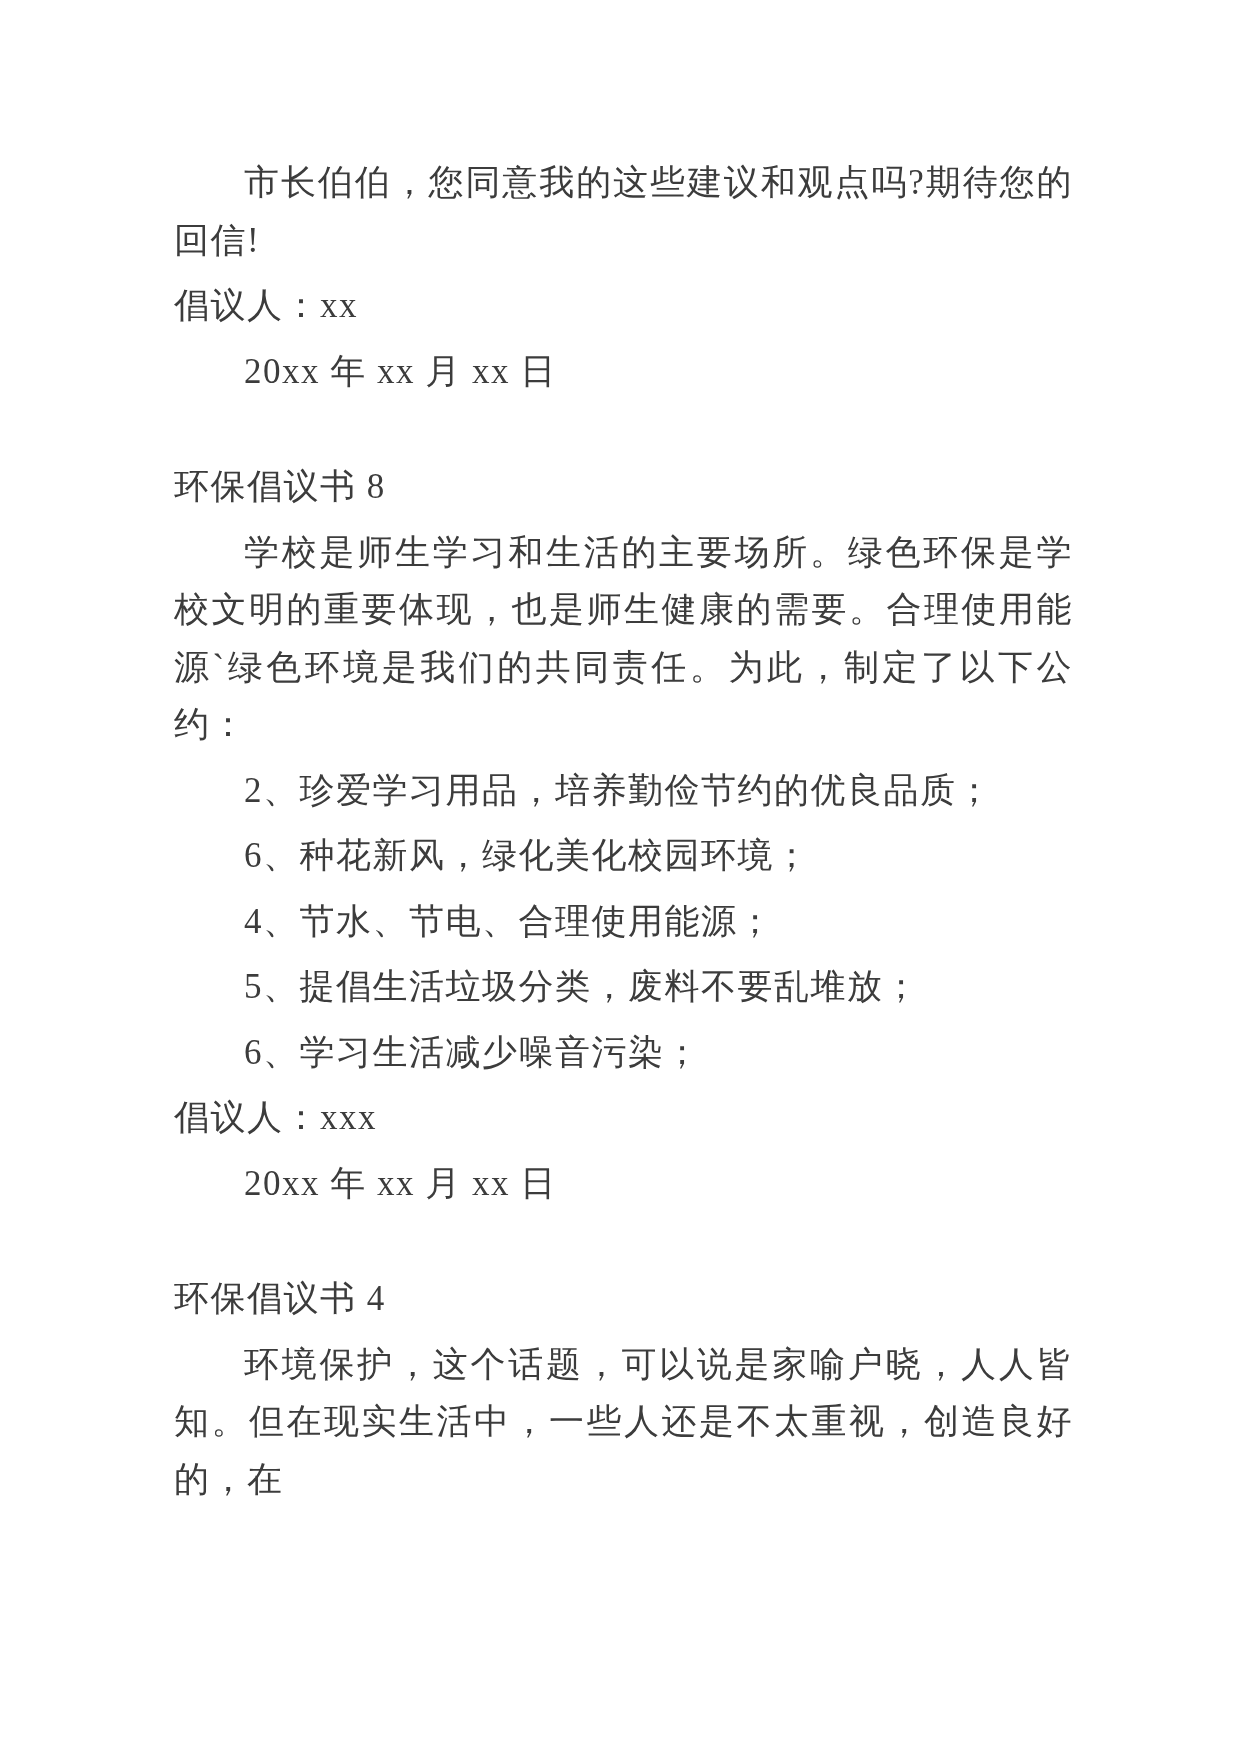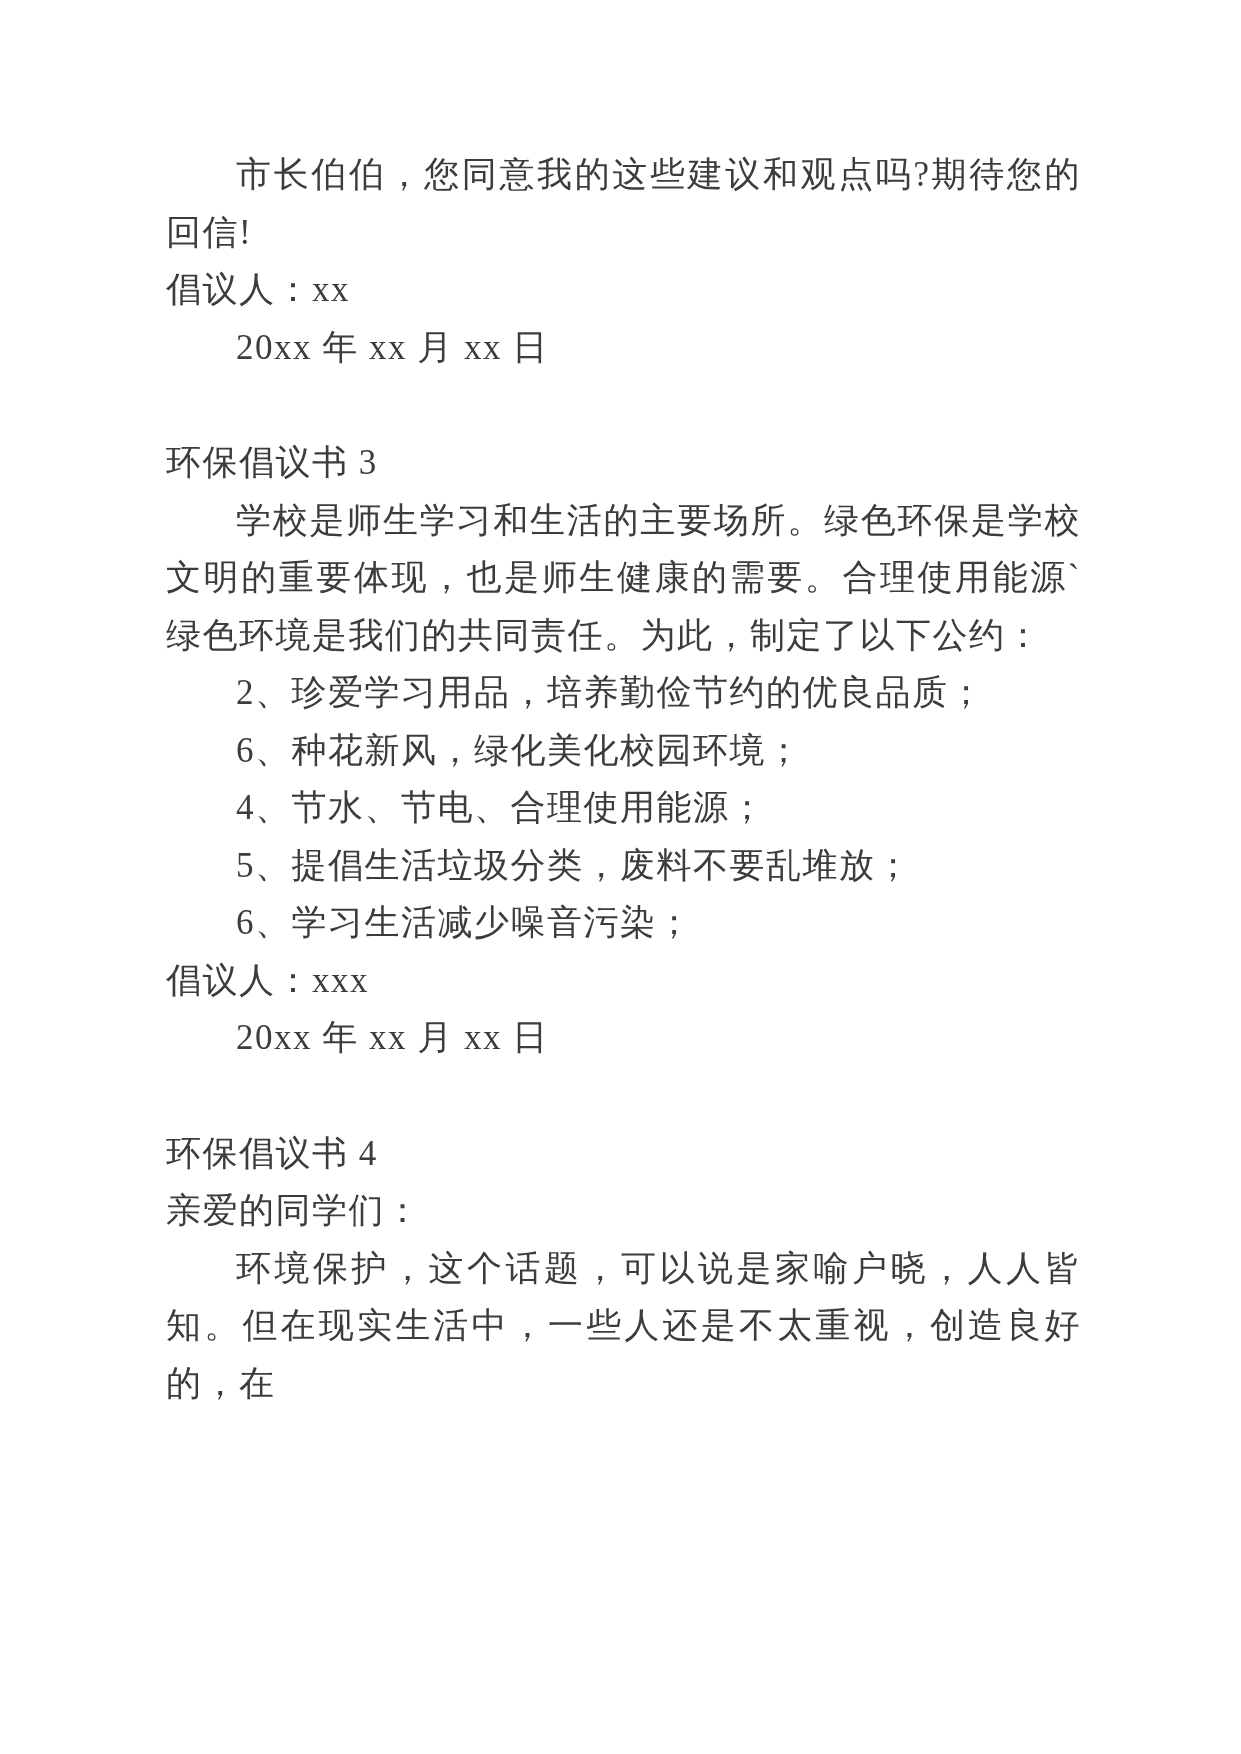--- a/index.html
+++ b/index.html
@@ -17,44 +17,43 @@
     padding: 146px 160px 0 166px;
     overflow: hidden;
     font-family: "Liberation Serif", "DejaVu Serif", serif;
     font-size: 35px;
     line-height: 57.5px;
     letter-spacing: 1.5px;
     color: #3c3c3c;
     text-align: justify;
   }
   .page p {
-    margin: 0;
+    margin: 8px;
     font-weight: 400;
   }
   .indent {
     text-indent: 2em;
   }
   .gap-before {
     margin-top: 58px !important;
   }
 </style>
 </head>
 <body>
 
 <div class="page">
   <p class="indent">市长伯伯，您同意我的这些建议和观点吗?期待您的回信!</p>
   <p>倡议人：xx</p>
   <p class="indent">20xx 年 xx 月 xx 日</p>
 
-  <p class="gap-before">环保倡议书 3</p>
+  <p class="gap-before">环保倡议书 8</p>
   <p class="indent">学校是师生学习和生活的主要场所。绿色环保是学校文明的重要体现，也是师生健康的需要。合理使用能源`绿色环境是我们的共同责任。为此，制定了以下公约：</p>
   <p class="indent">2、珍爱学习用品，培养勤俭节约的优良品质；</p>
   <p class="indent">6、种花新风，绿化美化校园环境；</p>
   <p class="indent">4、节水、节电、合理使用能源；</p>
   <p class="indent">5、提倡生活垃圾分类，废料不要乱堆放；</p>
   <p class="indent">6、学习生活减少噪音污染；</p>
   <p>倡议人：xxx</p>
   <p class="indent">20xx 年 xx 月 xx 日</p>
 
   <p class="gap-before">环保倡议书 4</p>
-  <p>亲爱的同学们：</p>
   <p class="indent">环境保护，这个话题，可以说是家喻户晓，人人皆知。但在现实生活中，一些人还是不太重视，创造良好的，在</p>
 </div>
 
 </body></html>

